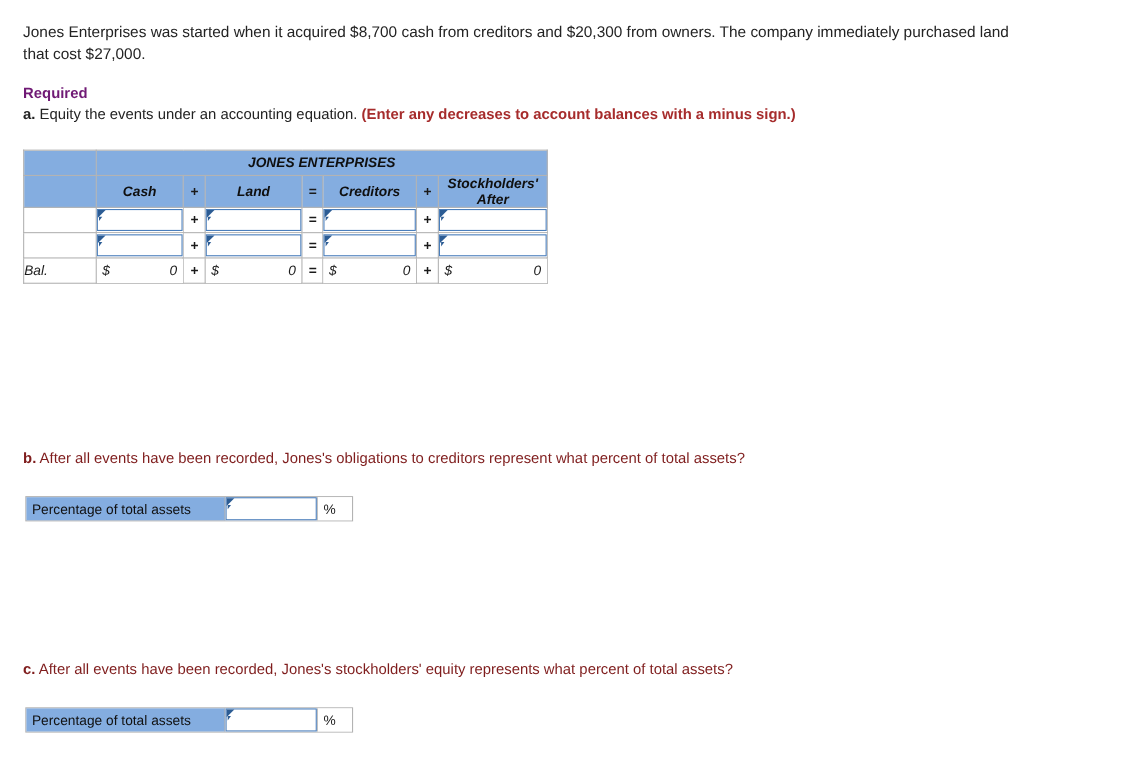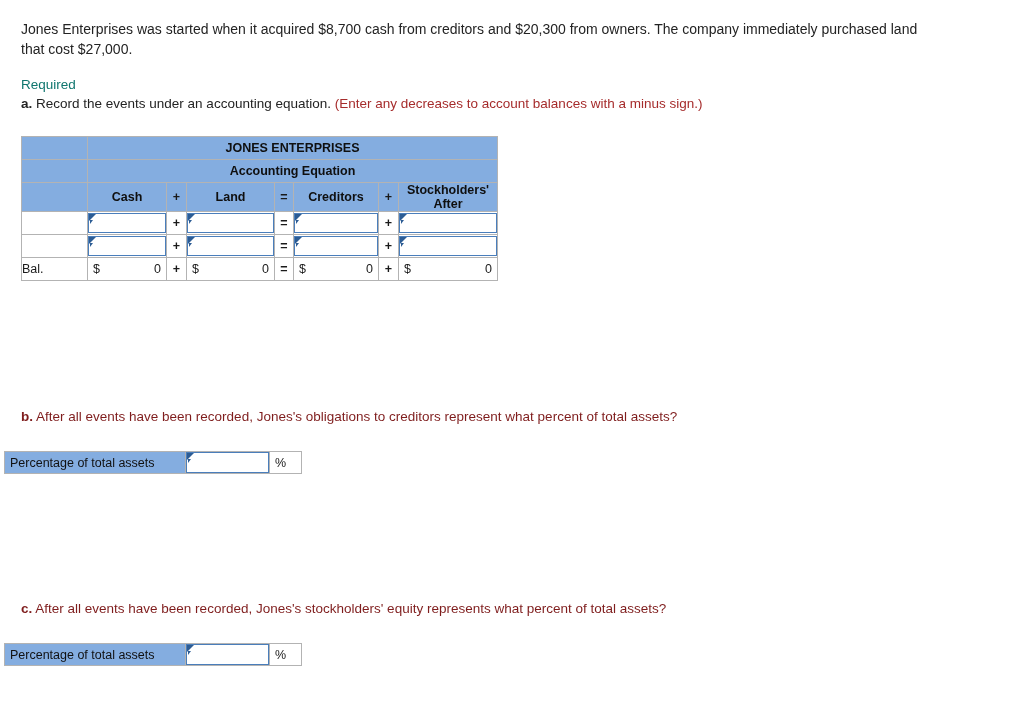--- a/index.html
+++ b/index.html
@@ -31,37 +31,38 @@
   
   .required-block {
     position: absolute;
     left: 21px;
     top: 75px;
     width: 900px;
     font-size: 13.5px;
     line-height: 19px;
   }
   .required-title {
-    font-weight: normal;
-    color: #0f766e;
+    font-weight: bold;
+    color: #701a75;
   }
   .req-a-line {
     color: #232323;
   }
   .req-a-letter { font-weight: bold; }
   .req-note {
-    font-weight: normal;
+    font-weight: bold;
     color: #a62c2c;
   }
 
   
   .eq-table-wrap {
     position: absolute;
     left: 21px;
     top: 136px;
+    font-style: italic;
   }
   table.eq {
     border-collapse: collapse;
     font-size: 12.5px;
     table-layout: fixed;
   }
   table.eq td {
     border: 1px solid #b3b3b3;
     padding: 0;
     height: 22px;
@@ -166,21 +167,21 @@
     left: 21px;
     font-size: 13.5px;
     color: #7f1d1d;
   }
   .subq .letter { font-weight: bold; }
   #question-b { top: 409px; }
   #question-c { top: 601px; }
 
   .pct-wrap {
     position: absolute;
-    left: 4px;
+    left: 23px;
     display: flex;
     border: 1px solid #b3b3b3;
     background: #ffffff;
     box-sizing: border-box;
     height: 23px;
     font-size: 12.5px;
   }
   #pct-row-b { top: 451px; }
   #pct-row-c { top: 643px; }
 
@@ -217,43 +218,39 @@
     color: #1a1a1a;
   }
 </style>
 </head>
 <body>
 
 <div class="intro">Jones Enterprises was started when it acquired $8,700 cash from creditors and $20,300 from owners. The company immediately purchased land that cost $27,000.</div>
 
 <div class="required-block">
   <div class="required-title">Required</div>
-  <div class="req-a-line"><span class="req-a-letter">a.</span><span> Record the events under an accounting equation. </span><span class="req-note">(Enter any decreases to account balances with a minus sign.)</span></div>
+  <div class="req-a-line"><span class="req-a-letter">a.</span><span> Equity the events under an accounting equation. </span><span class="req-note">(Enter any decreases to account balances with a minus sign.)</span></div>
 </div>
 
 <div class="eq-table-wrap">
   <table class="eq">
     <colgroup>
       <col class="c-lbl">
         <col class="c-cash">
         <col class="c-op">
         <col class="c-land">
       <col class="c-eq">
         <col class="c-cred">
         <col class="c-op2">
         <col class="c-se">
     </colgroup>
     <tbody>
       <tr class="title-row">
         <td class="hdr-blank"></td>
         <td class="hdr" colspan="7">JONES ENTERPRISES</td>
-      </tr>
-      <tr class="title-row">
-        <td class="hdr-blank"></td>
-        <td class="hdr" colspan="7">Accounting Equation</td>
       </tr>
       <tr>
         <td class="hdr-blank col-label"></td>
         <td class="hdr col-label">Cash</td>
         <td class="hdr op-cell col-label">+</td>
         <td class="hdr col-label">Land</td>
         <td class="hdr op-cell col-label">=</td>
         <td class="hdr col-label">Creditors</td>
         <td class="hdr op-cell col-label">+</td>
         <td class="hdr col-label">Stockholders' After</td>

